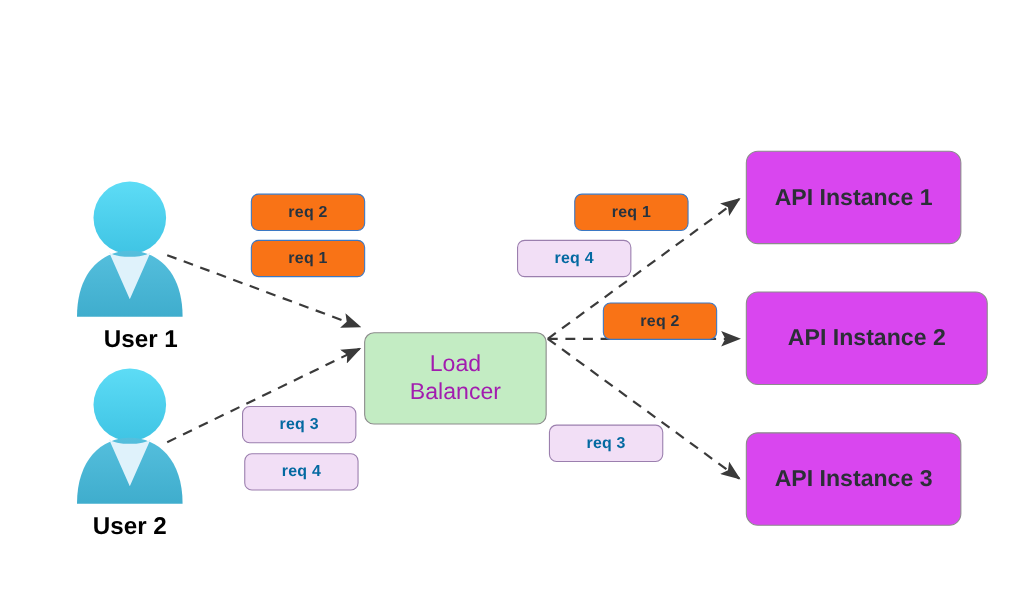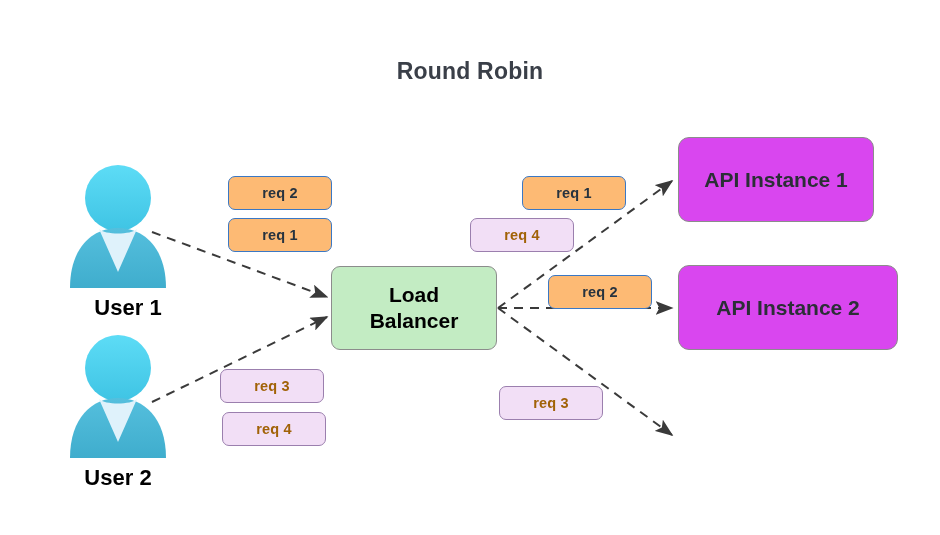--- a/index.html
+++ b/index.html
@@ -48,24 +48,25 @@
     display: flex;
     align-items: center;
     justify-content: center;
     text-align: center;
   }
 
   .lb-node {
     border: 1.6px solid #8c8c8c;
     border-radius: 9px;
     background: #c3ecc3;
-    color: #000000;
+    color: #a21caf;
     font-size: 21px;
-    font-weight: bold;
+    font-weight: normal;
     line-height: 1.22;
+    margin-top: 36px;
   }
 
   .api-node {
     border: 1.6px solid #8c8c8c;
     border-radius: 11px;
     background: #d946ef;
     color: #2b2f36;
     font-size: 21px;
     font-weight: bold;
   }
@@ -76,43 +77,42 @@
     box-sizing: border-box;
     display: flex;
     align-items: center;
     justify-content: center;
     border-radius: 7px;
     font-size: 14.5px;
     font-weight: bold;
     letter-spacing: 0.2px;
   }
   .chip-blue {
-    background: #fdba74;
+    background: #f97316;
     border: 1.4px solid #3b78c4;
     color: #27333f;
   }
   .chip-purple {
     background: #f2dff6;
     border: 1.4px solid #9b7fae;
-    color: #a16207;
+    color: #0369a1;
   }
   .user-label {
     position: absolute;
     text-align: center;
     font-size: 22px;
     font-weight: bold;
     color: #000000;
   }
 </style>
 </head>
 <body>
 
 <div id="canvas">
 
-  <div id="diagram-title">Round Robin</div>
 
   <svg id="edges" viewBox="0 0 940 535" xmlns="http://www.w3.org/2000/svg">
     <defs>
       <marker id="arrowhead" markerWidth="9" markerHeight="7" refX="8.2" refY="3.5" orient="auto" markerUnits="strokeWidth">
         <path d="M0,0 L9,3.5 L0,7 L1.9,3.5 Z" fill="#3a3a3a"></path>
       </marker>
       <linearGradient id="headGrad" x1="0" y1="0" x2="0" y2="1">
         <stop offset="0%" stop-color="#5ddcf6"></stop>
         <stop offset="100%" stop-color="#3fc4e4"></stop>
       </linearGradient>
@@ -161,14 +161,15 @@
     </div>
   </div>
 
   <div class="chip chip-blue" style="left:522px; top:176px; width:104px; height:34px;">req 1</div>
   <div class="chip chip-purple" style="left:470px; top:218px; width:104px; height:34px;">req 4</div>
   <div class="chip chip-blue" style="left:548px; top:275px; width:104px; height:34px;">req 2</div>
   <div class="chip chip-purple" style="left:499px; top:386px; width:104px; height:34px;">req 3</div>
 
   <div class="node api-node" style="left:678px; top:137px; width:196px; height:85px;">API Instance 1</div>
   <div class="node api-node" style="left:678px; top:265px; width:220px; height:85px;">API Instance 2</div>
+  <div class="node api-node" style="left:678px; top:393px; width:196px; height:85px;">API Instance 3</div>
 
 </div>
 
 </body></html>

